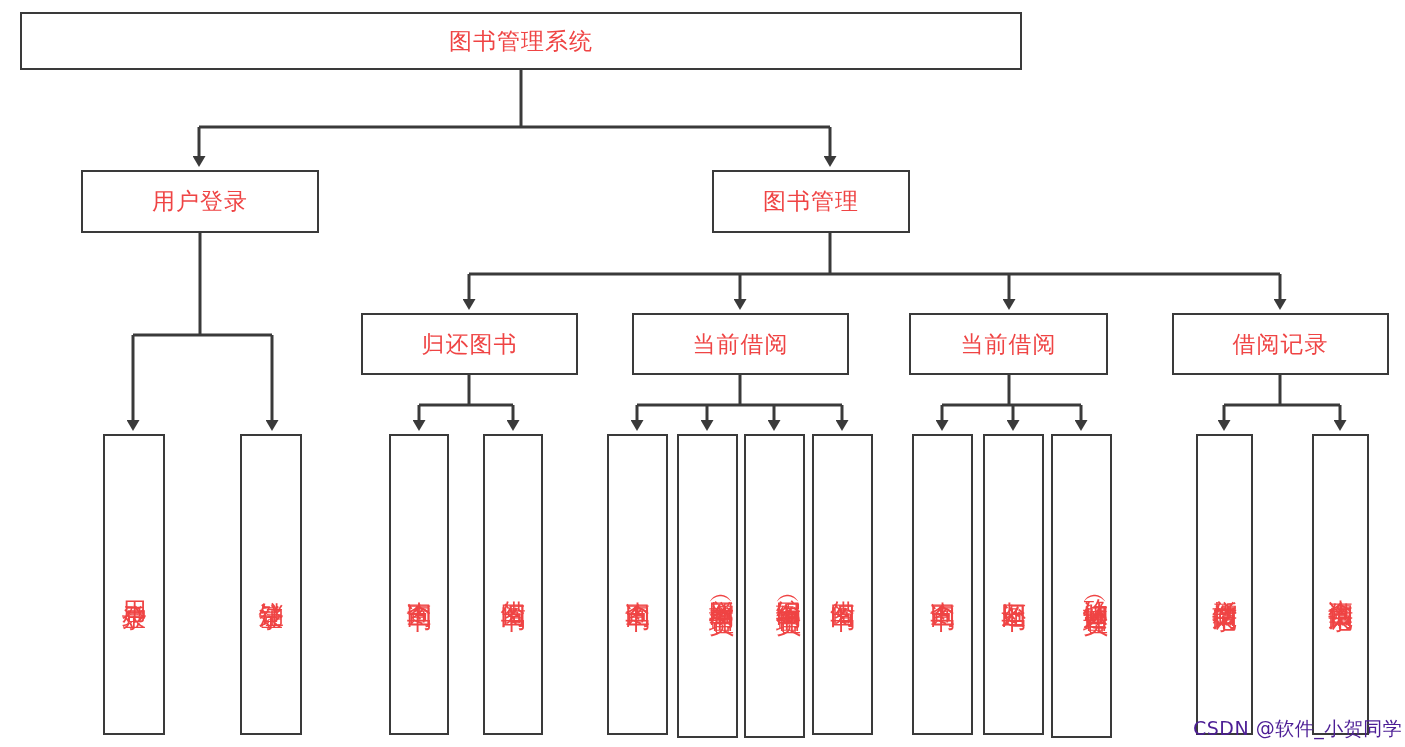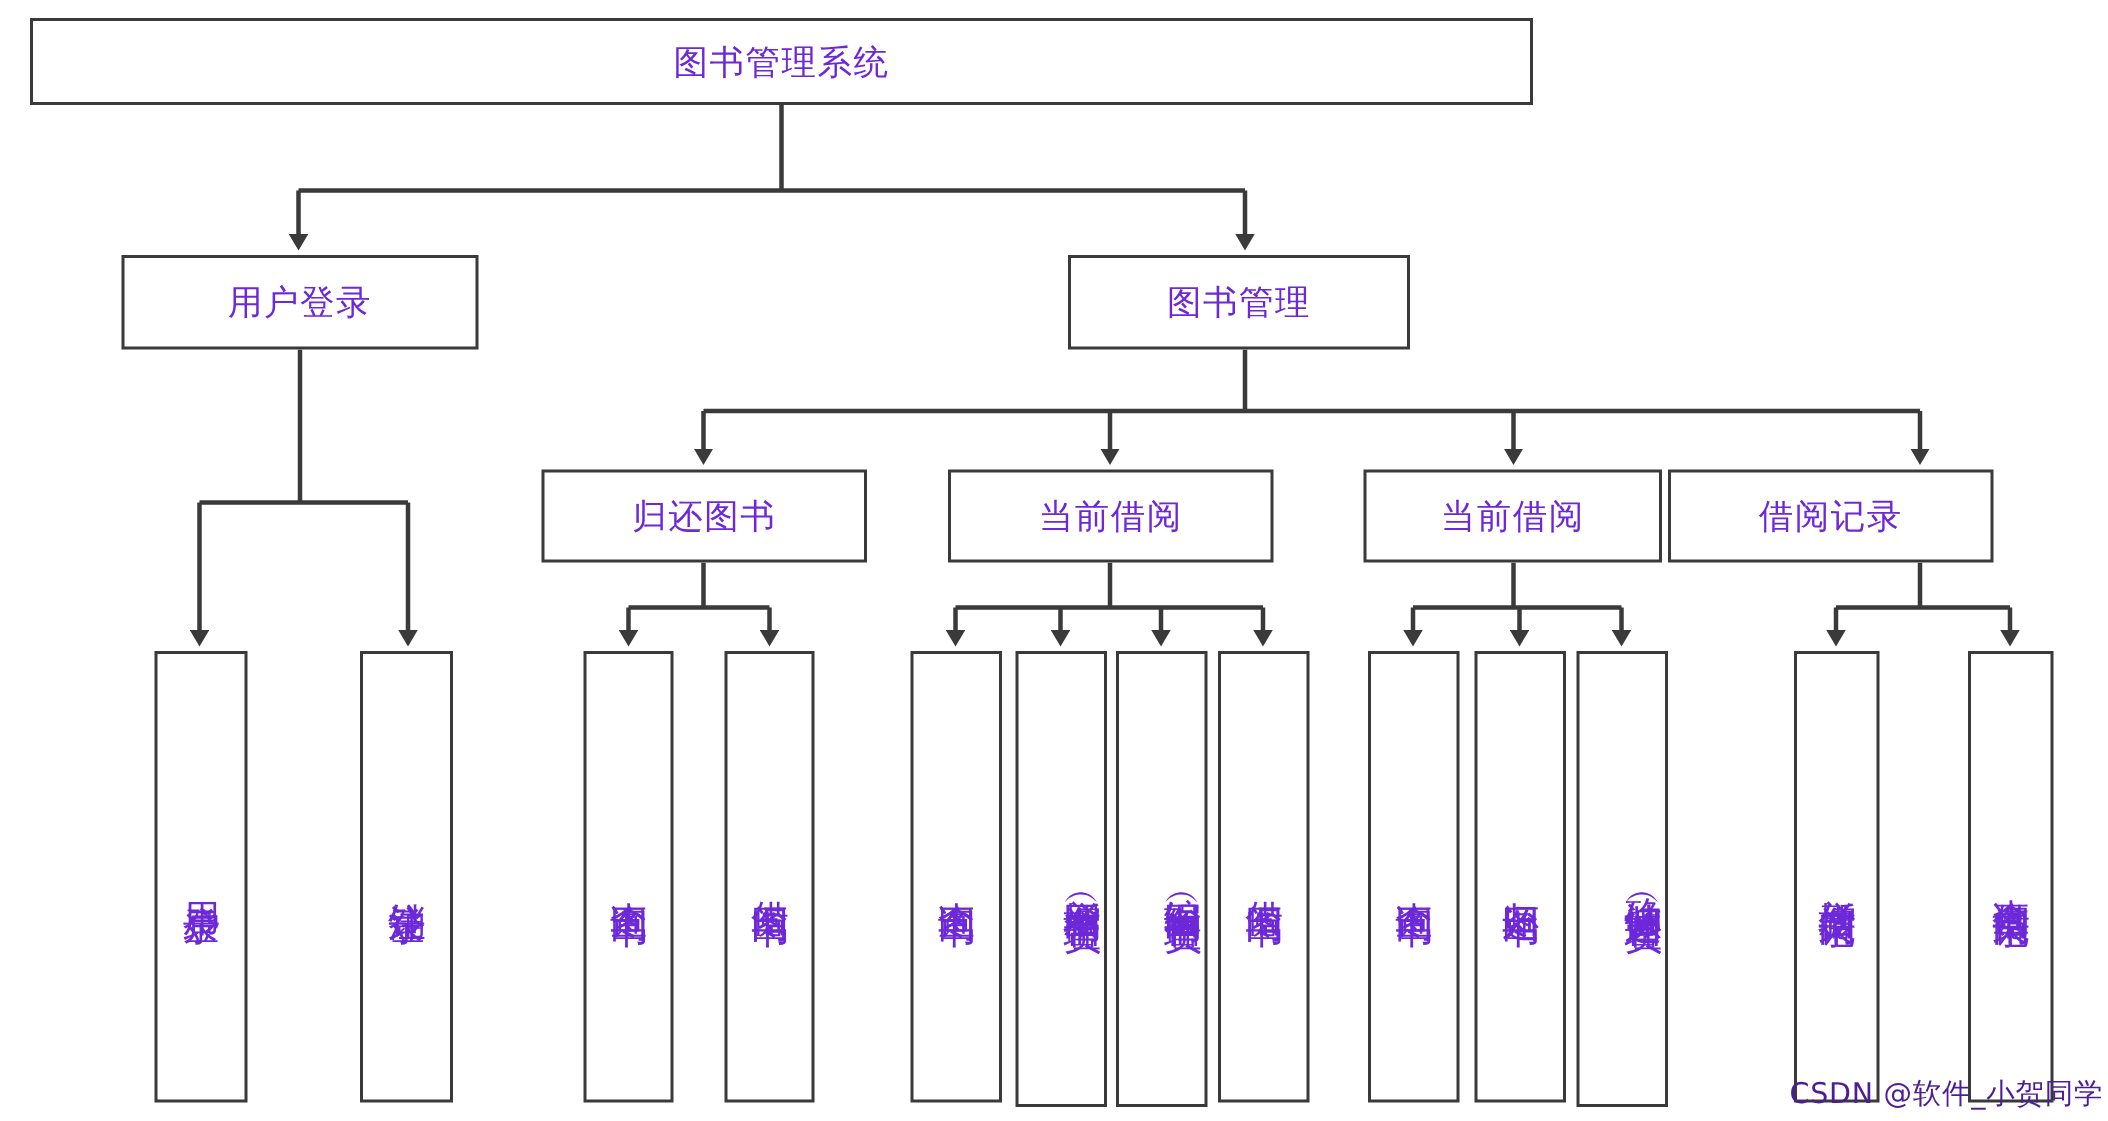--- a/index.html
+++ b/index.html
@@ -26,21 +26,21 @@
     pointer-events: none;
   }
   .node {
     position: absolute;
     box-sizing: border-box;
     border: 2.5px solid #3a3a3a;
     background: #ffffff;
     display: flex;
     align-items: center;
     justify-content: center;
-    color: #6d28d9;
+    color: #ef4444;
   }
   .node.horiz {
     font-size: 23px;
     letter-spacing: 1px;
   }
   .node.vert {
     writing-mode: vertical-rl;
     text-orientation: upright;
     align-items: flex-start;
     justify-content: center;
@@ -120,34 +120,34 @@
     </g>
   </svg>
 
   <div class="node horiz" style="left:20px; top:12px; width:1002px; height:58px;">
     <span class="node-label">图书管理系统</span>
   </div>
 
   <div class="node horiz" style="left:81px; top:170px; width:238px; height:63px;">
     <span class="node-label">用户登录</span>
   </div>
-  <div class="node horiz" style="left:712px; top:170px; width:228px; height:63px;">
+  <div class="node horiz" style="left:712px; top:170px; width:198px; height:63px;">
     <span class="node-label">图书管理</span>
   </div>
 
   <div class="node horiz" style="left:361px; top:313px; width:217px; height:62px;">
     <span class="node-label">归还图书</span>
   </div>
   <div class="node horiz" style="left:632px; top:313px; width:217px; height:62px;">
     <span class="node-label">当前借阅</span>
   </div>
   <div class="node horiz" style="left:909px; top:313px; width:199px; height:62px;">
     <span class="node-label">当前借阅</span>
   </div>
-  <div class="node horiz" style="left:1112px; top:313px; width:217px; height:62px;">
+  <div class="node horiz" style="left:1172px; top:313px; width:217px; height:62px;">
     <span class="node-label">借阅记录</span>
   </div>
 
   <div class="node vert" style="left: 103px; top: 434px; width: 62px; height: 301px; align-items: center; padding-top: 0px;">
     <span class="node-label">用户登录</span>
   </div>
   <div class="node vert" style="left: 240px; top: 434px; width: 62px; height: 301px; align-items: center; padding-top: 0px;">
     <span class="node-label">注销登录</span>
   </div>
 

